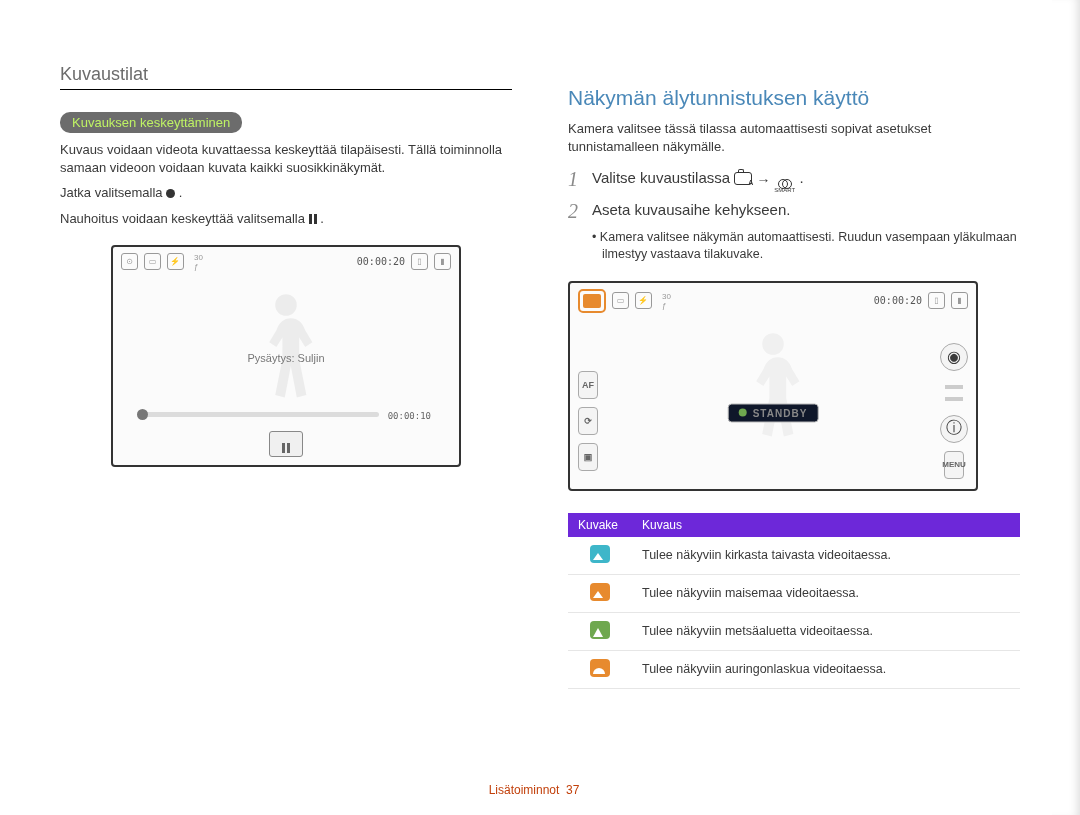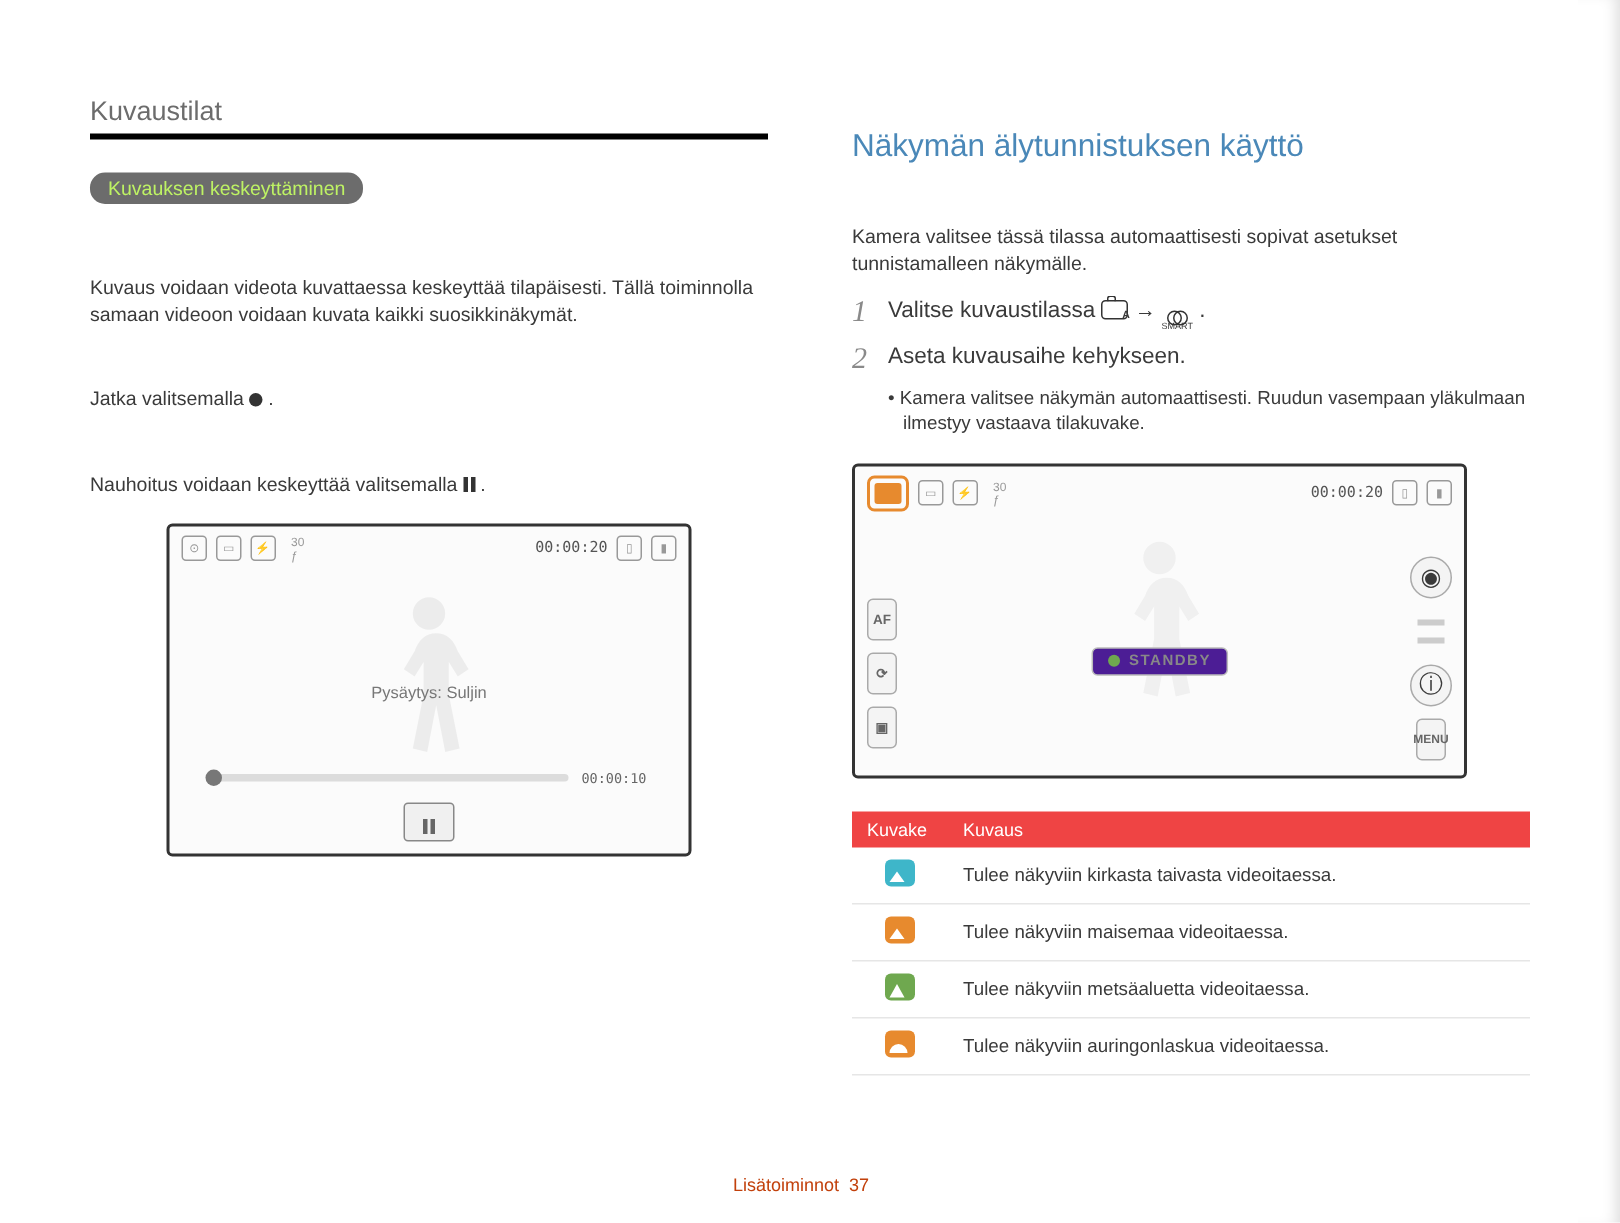--- a/index.html
+++ b/index.html
@@ -14,34 +14,34 @@
   .page {
     padding: 64px 60px 0 60px;
     display: flex;
     gap: 56px;
   }
   .col { flex: 1 1 50%; position: relative; }
   .section-header {
     font-size: 18px;
     font-weight: 300;
     color: #6c6c6c;
-    border-bottom: 4px solid #000000;
+    border-bottom: 1px solid #000000;
     padding-bottom: 4px;
     margin-bottom: 22px;
   }
   .pill {
     display: inline-block;
     background: #6c6c6c;
     color: #bef264;
     border-radius: 10px;
     padding: 3px 12px;
     font-size: 13px;
     margin-bottom: 8px;
   }
-  p.body { font-size: 13px; line-height: 1.35; color: #3a3a3a; margin-bottom: 8px; margin-top: 39px; }
+  p.body { font-size: 13px; line-height: 1.35; color: #3a3a3a; margin-bottom: 8px; }
   .pause-icon { display:inline-block; width:8px; height:10px; vertical-align:-1px; }
   .pause-icon::before,.pause-icon::after{content:"";display:inline-block;width:3px;height:10px;background:#333;}
   .pause-icon::after{margin-left:2px;}
   .dot-icon { display:inline-block; width:9px; height:9px; border-radius:50%; background:#333; vertical-align:middle; }
   .h2-blue { font-size: 21px; font-weight: 400; color: #4a88b8; margin-bottom: 10px; }
   .steps { margin-top: 14px; }
   .step { display:flex; gap:10px; margin-bottom:8px; font-size:15px; color:#3a3a3a; }
   .step-num { font-family: Georgia, 'Times New Roman', serif; font-style: italic; font-size:20px; color:#8a8a8a; line-height:1; min-width:14px;}
   .bullet-sub { font-size:12.5px; line-height:1.35; color:#3a3a3a; margin-left:34px; text-indent:-10px; }
   .bullet-sub::before { content:"• "; }
@@ -78,26 +78,26 @@
   .pause-btn { position:absolute; left:50%; bottom:8px; transform:translateX(-50%); width:34px; height:26px; border:1.5px solid #888; background:#f0f0f0; border-radius:3px; display:flex; align-items:center; justify-content:center;}
   .pause-btn .pause-icon::before,.pause-btn .pause-icon::after{background:#666;}
 
   .side-btns-left{position:absolute;left:8px;top:88px;display:flex;flex-direction:column;gap:8px;}
   .side-btns-right{position:absolute;right:8px;top:60px;display:flex;flex-direction:column;gap:8px;align-items:center;}
   .sq-btn{width:20px;height:28px;border:1.5px solid #aaa;background:#f4f4f4;border-radius:4px;display:flex;align-items:center;justify-content:center;font-size:9px;font-weight:bold;color:#666;}
   .circle-btn{width:28px;height:28px;border:1.5px solid #aaa;border-radius:50%;background:#f4f4f4;display:flex;align-items:center;justify-content:center;}
   .stripes{width:18px;height:28px;position:relative;}
   .stripes::before,.stripes::after{content:"";position:absolute;left:0;right:0;height:4px;background:#ccc;}
   .stripes::before{top:6px;} .stripes::after{bottom:6px;}
-  .standby-pill{position:absolute;left:50%;top:63%;transform:translate(-50%,-50%);border:1.3px solid #bbb;border-radius:4px;padding:3px 10px;display:flex;align-items:center;gap:6px;font-size:10px;font-weight:bold;letter-spacing:1px;color:#888;background:#4c1d95;}
+  .standby-pill{position:absolute;left:50%;top:63%;transform:translate(-50%,-50%);border:1.3px solid #bbb;border-radius:4px;padding:3px 10px;display:flex;align-items:center;gap:6px;font-size:10px;font-weight:bold;letter-spacing:1px;color:#888;background:#0f172a;}
   .standby-pill .led{width:8px;height:8px;border-radius:50%;background:#6fa84f;}
 
   
   .icon-table { margin-top:22px; width:100%; border-collapse:collapse; font-size:12.5px; }
-  .icon-table thead td { background:#ef4444; color:#fff; padding:5px 10px; font-size:12px;}
+  .icon-table thead td { background:#6d28d9; color:#fff; padding:5px 10px; font-size:12px;}
   .icon-table thead td:first-child{width:64px;}
   .icon-table tbody td { padding:8px 10px; border-bottom:1px solid #e6e6e6; vertical-align:middle;}
   .icon-table tbody td:first-child{text-align:center;}
   .cell-icon{width:20px;height:18px;border-radius:4px;display:inline-block;position:relative;}
   .cell-icon.mountain{background:#e78a2e;}
   .cell-icon.mountain::after{content:"";position:absolute;left:3px;bottom:3px;border-left:5px solid transparent;border-right:5px solid transparent;border-bottom:7px solid #fff;}
   .cell-icon.sky{background:#3eb6c9;}
   .cell-icon.sky::after{content:"";position:absolute;left:3px;bottom:3px;border-left:5px solid transparent;border-right:5px solid transparent;border-bottom:7px solid #fff;}
   .cell-icon.forest{background:#6fa84f;}
   .cell-icon.forest::after{content:"";position:absolute;left:3px;bottom:2px;border-left:5px solid transparent;border-right:5px solid transparent;border-bottom:9px solid #fff;}

